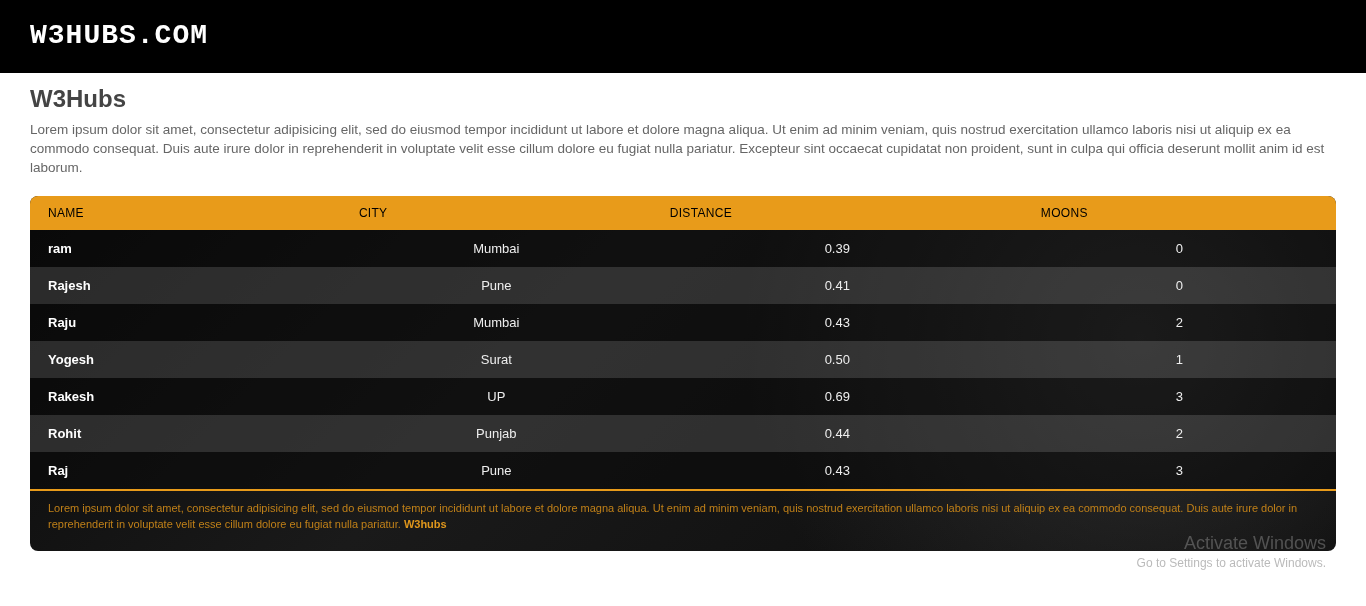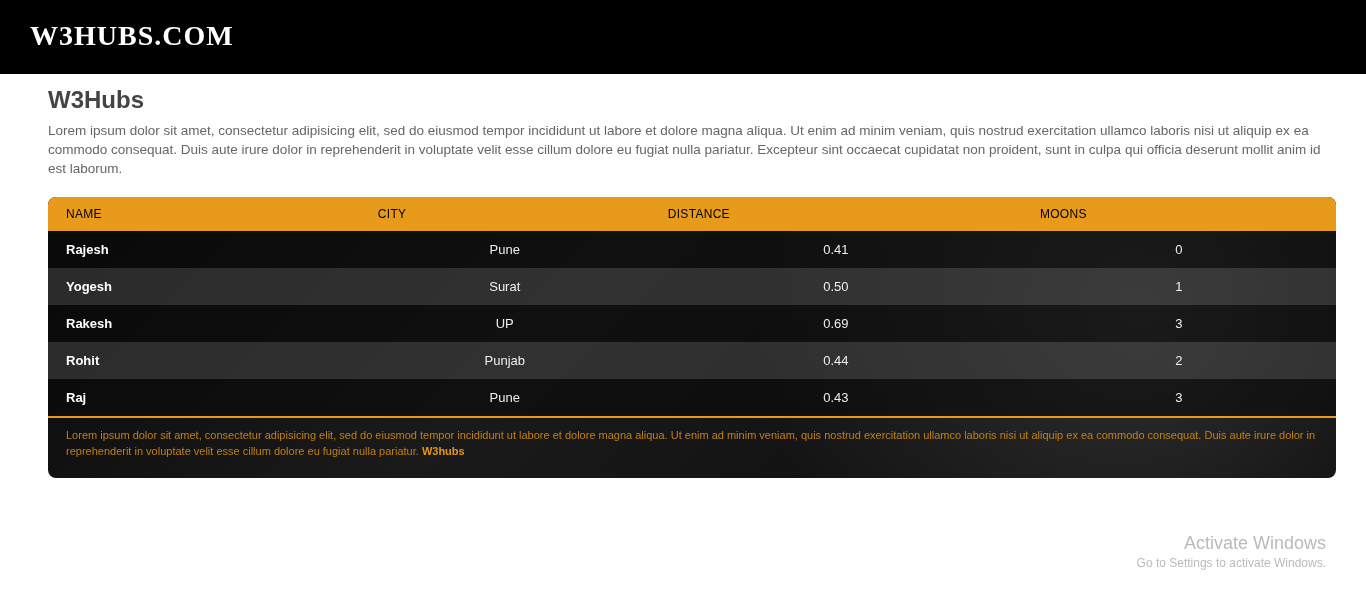--- a/index.html
+++ b/index.html
@@ -18,24 +18,24 @@
     .header-bar {
       background: #000;
       padding: 20px 30px;
       border-bottom: 2px solid #000;
     }
     .logo {
       color: #fff;
       font-size: 28px;
       font-weight: 900;
       letter-spacing: 1px;
-      font-family: Liberation Serif, serif;
+      font-family: Liberation Mono, monospace;
     }
     .content {
-      padding: 12px 30px 0 48px;
+      padding: 12px 30px 0 30px;
     }
     .title {
       color: #444;
       font-size: 24px;
       font-weight: 600;
       margin-bottom: 8px;
     }
     .intro {
       color: #666;
       font-size: 13.5px;
@@ -136,24 +136,36 @@
       <thead>
         <tr>
           <th>NAME</th>
           <th>CITY</th>
           <th>DISTANCE</th>
           <th>MOONS</th>
         </tr>
       </thead>
       <tbody id="table-body">
           <tr>
+            <td>ram</td>
+            <td>Mumbai</td>
+            <td>0.39</td>
+            <td>0</td>
+          </tr>
+          <tr>
             <td>Rajesh</td>
             <td>Pune</td>
             <td>0.41</td>
             <td>0</td>
+          </tr>
+          <tr>
+            <td>Raju</td>
+            <td>Mumbai</td>
+            <td>0.43</td>
+            <td>2</td>
           </tr>
           <tr>
             <td>Yogesh</td>
             <td>Surat</td>
             <td>0.50</td>
             <td>1</td>
           </tr>
           <tr>
             <td>Rakesh</td>
             <td>UP</td>

